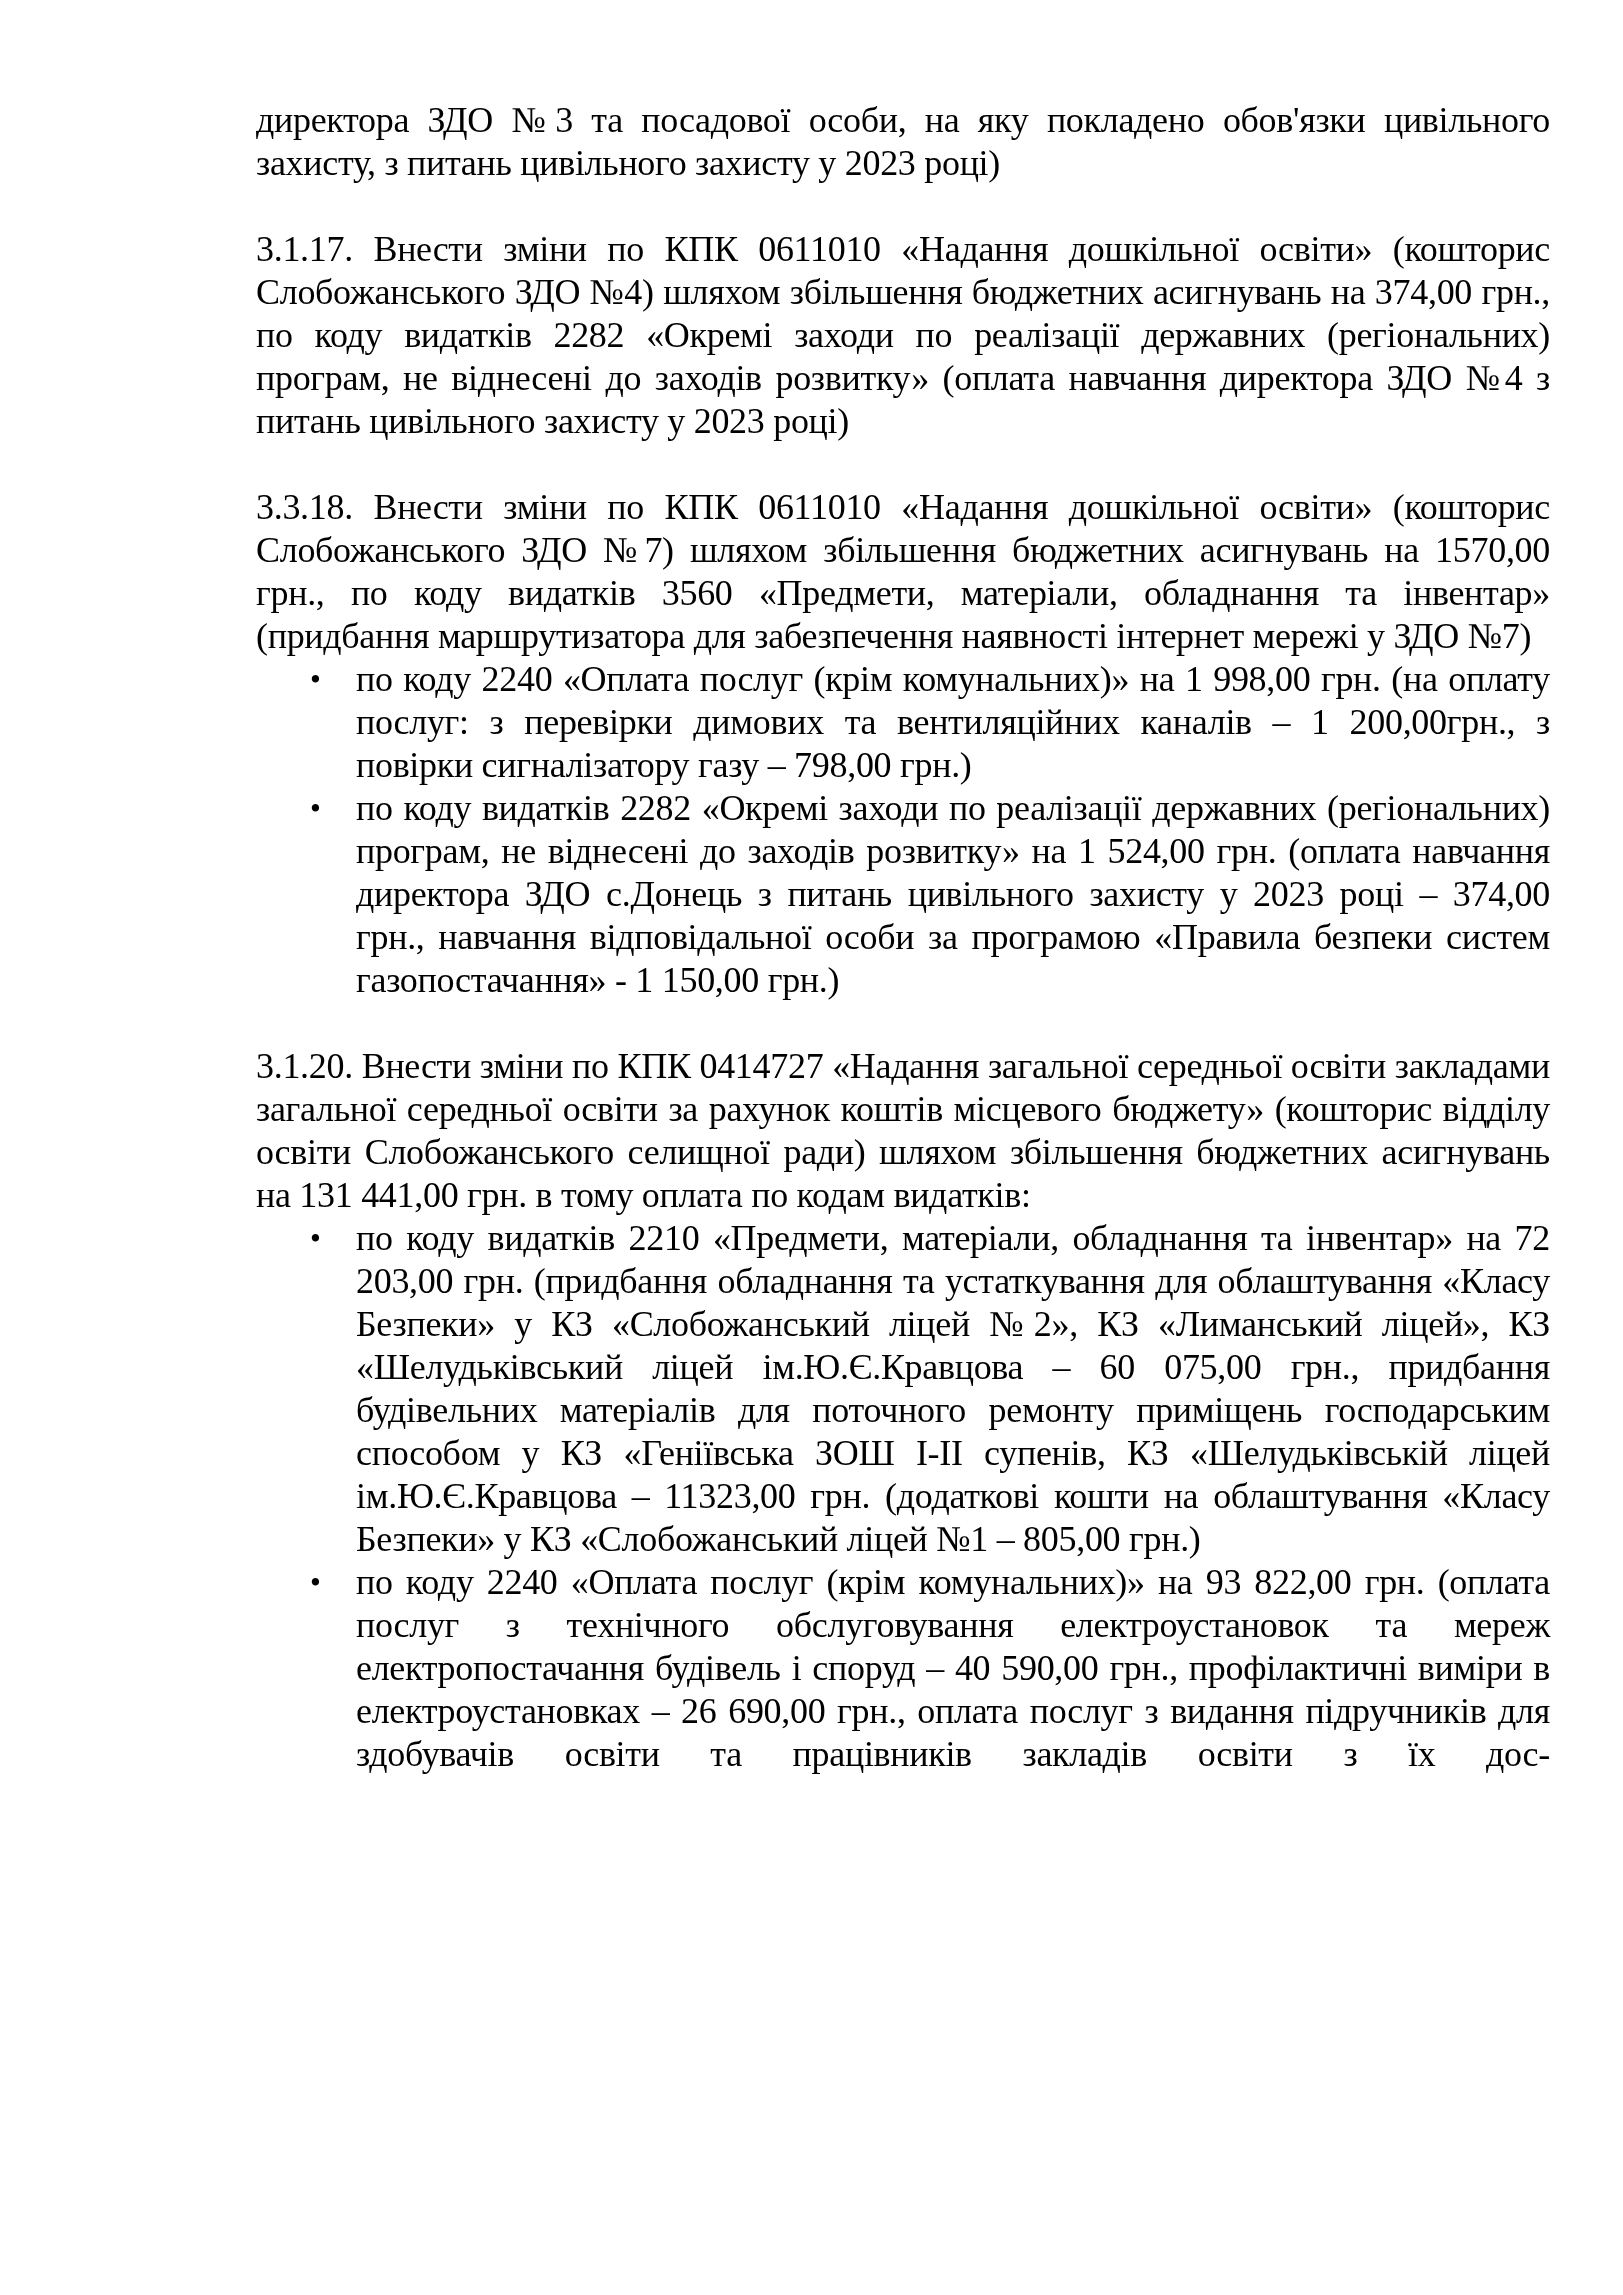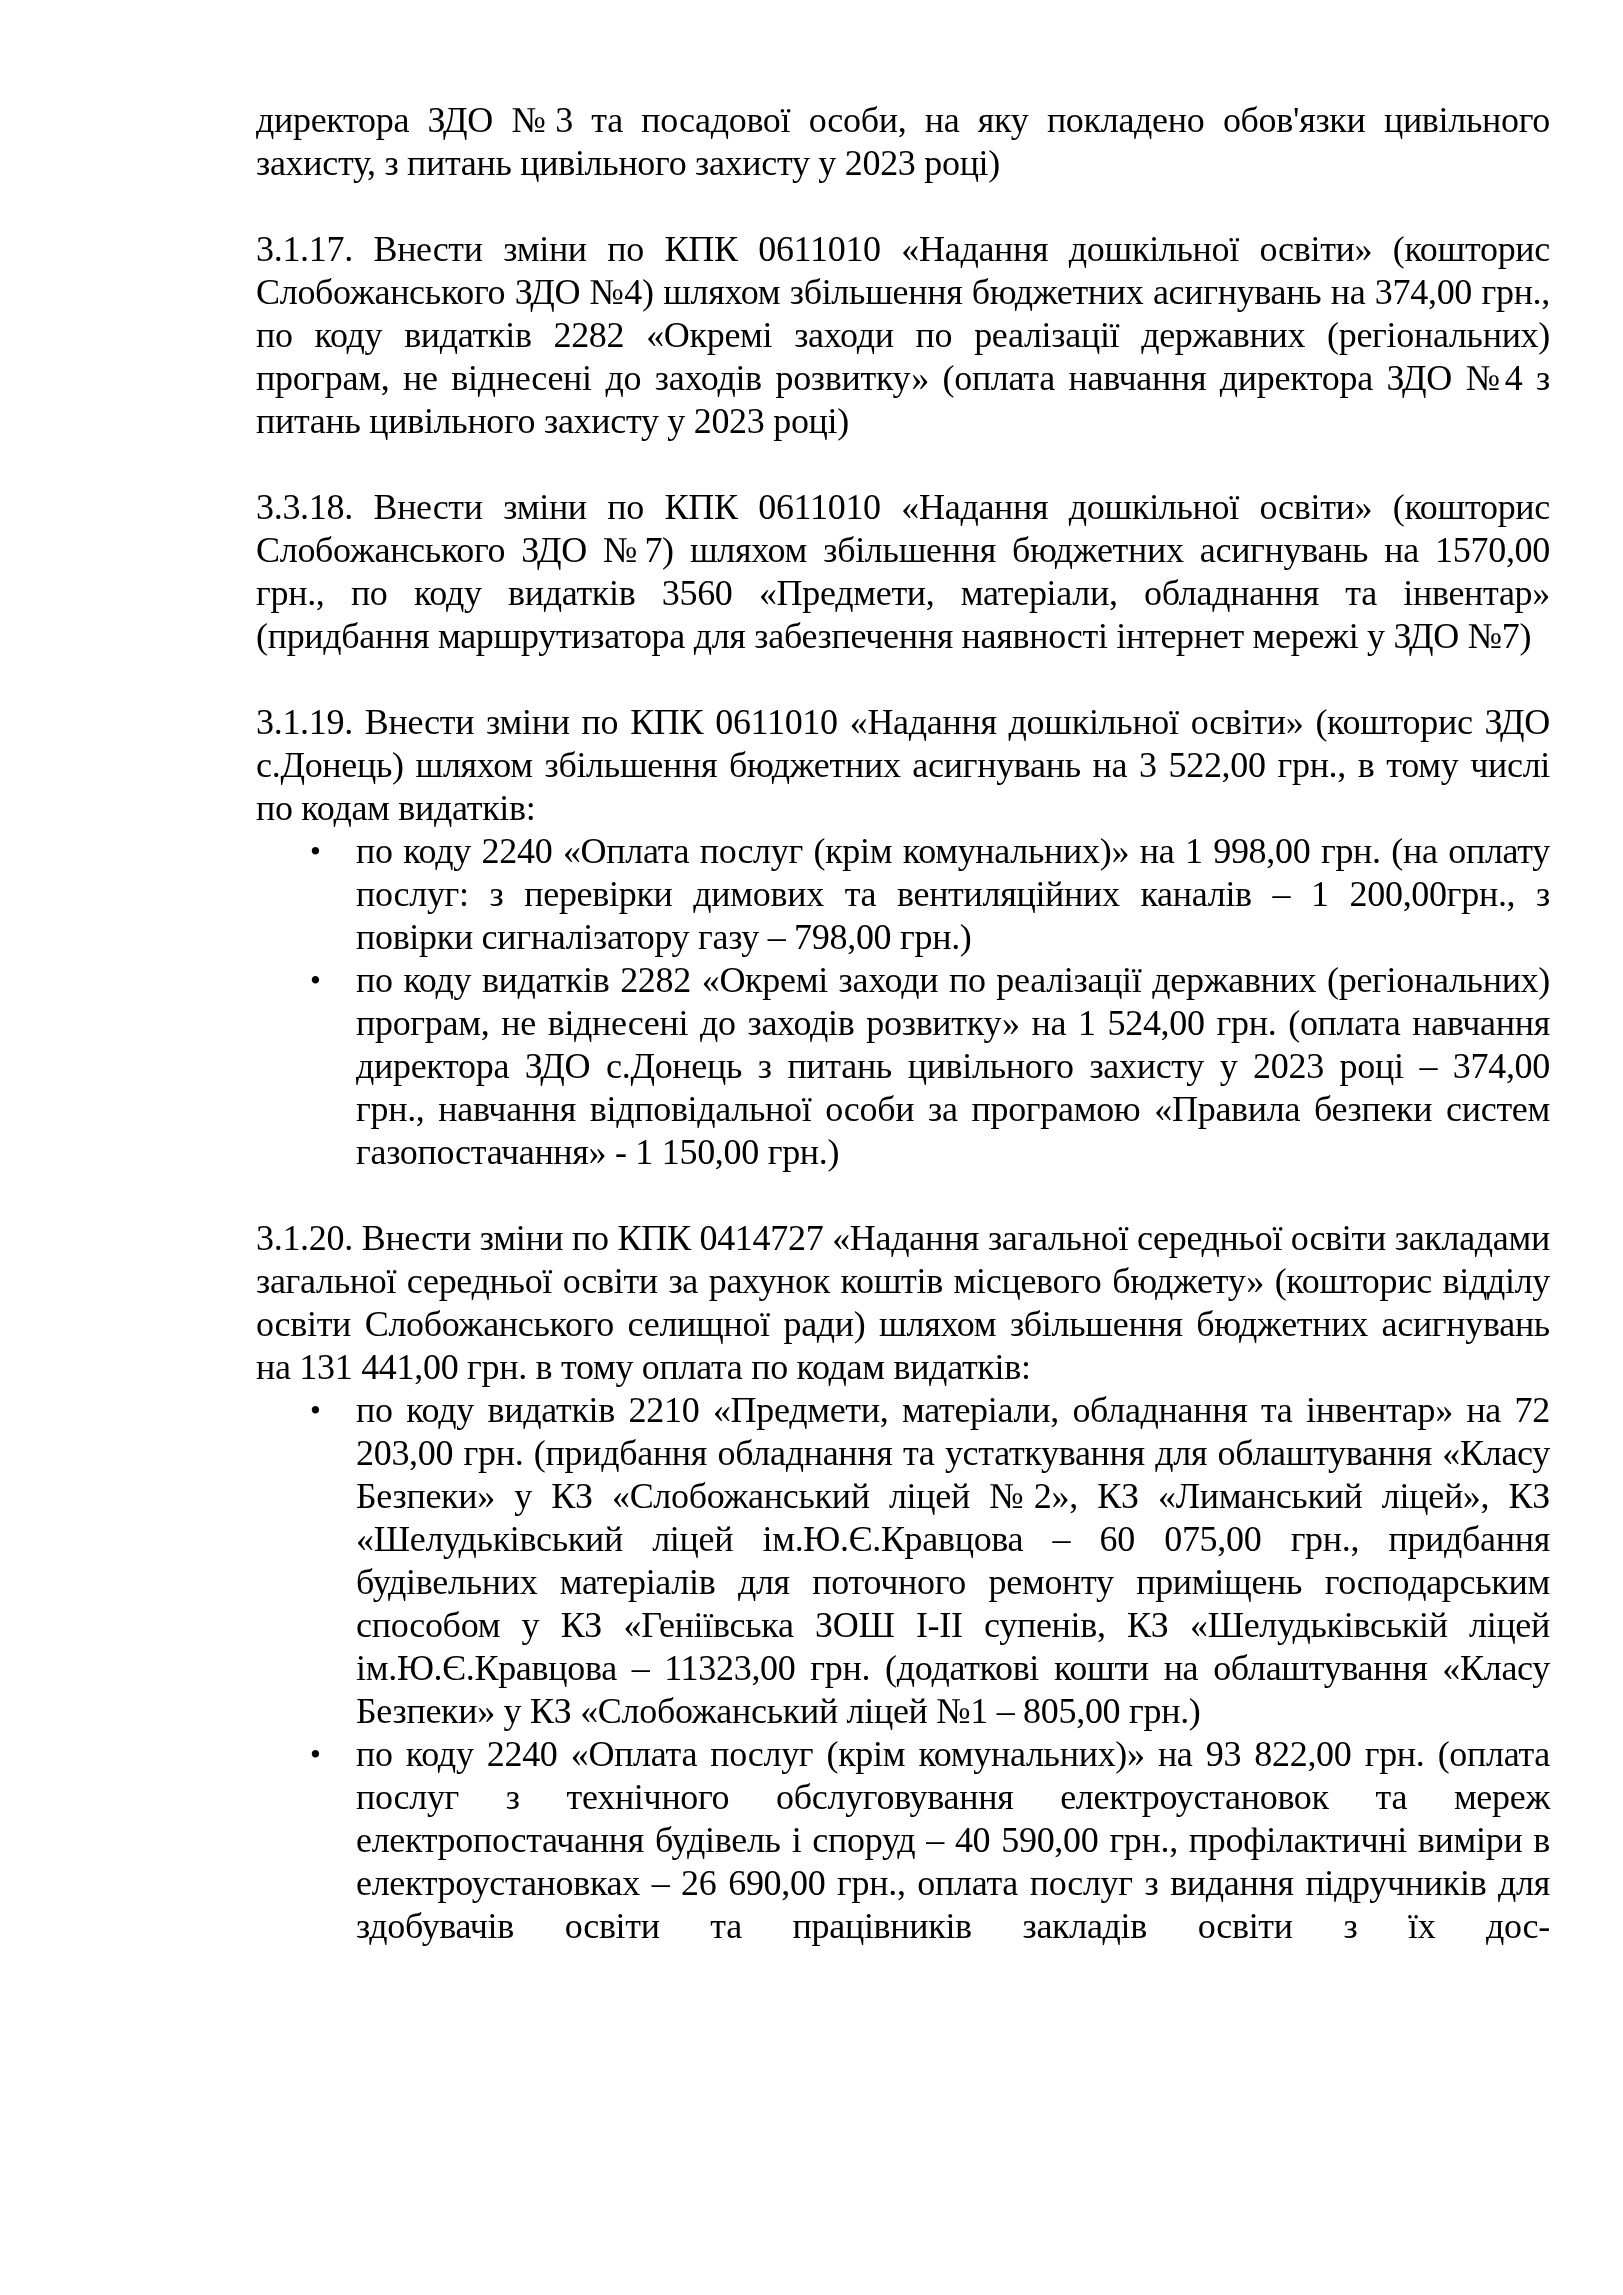--- a/index.html
+++ b/index.html
@@ -59,21 +59,20 @@
 
 <div class="page">
   <div class="content">
 
     <p><span>директора ЗДО №3 та посадової особи, на яку покладено обов'язки цивільного захисту, з питань цивільного захисту у 2023 році)</span></p>
 
     <p class="sec"><b>3.1.17.</b><span> Внести зміни по </span><b>КПК 0611010</b><span> «Надання дошкільної освіти» (кошторис Слобожанського ЗДО №4) шляхом збільшення бюджетних асигнувань на </span><b>374,00 грн</b><span>., по коду видатків 2282 «Окремі заходи по реалізації державних (регіональних) програм, не віднесені до заходів розвитку» (оплата навчання директора ЗДО №4 з питань цивільного захисту у 2023 році)</span></p>
 
     <p class="sec"><b>3.3.18.</b><span> Внести зміни по </span><b>КПК 0611010</b><span> «Надання дошкільної освіти» (кошторис Слобожанського ЗДО №7) шляхом збільшення бюджетних асигнувань на </span><b>1570,00 грн</b><span>., по коду видатків 3560 «Предмети, матеріали, обладнання та інвентар» (придбання маршрутизатора для забезпечення наявності інтернет мережі у ЗДО №7)</span></p>
 
-    <p class="sec"><b>3.1.19.</b><span> Внести зміни по </span><b>КПК 0611010</b><span> «Надання дошкільної освіти» (кошторис ЗДО с.Донець) шляхом збільшення бюджетних асигнувань на </span><b>3 522,00 грн</b><span>., в тому числі по кодам видатків:</span></p>
 
     <ul class="expenses">
       <li><span class="marker">•</span><span>по коду 2240 «Оплата послуг (крім комунальних)» на 1 998,00 грн. (на оплату послуг: з перевірки димових та вентиляційних каналів – 1 200,00грн., з повірки сигналізатору газу – 798,00 грн.)</span></li>
       <li><span class="marker">•</span><span>по коду видатків 2282 «Окремі заходи по реалізації державних (регіональних) програм, не віднесені до заходів розвитку» на 1 524,00 грн. (оплата навчання директора ЗДО с.Донець з питань цивільного захисту у 2023 році – 374,00 грн., навчання відповідальної особи за програмою «Правила безпеки систем газопостачання» - 1 150,00 грн.)</span></li>
     </ul>
 
     <p class="sec"><b>3.1.20.</b><span> Внести зміни по </span><b>КПК 0414727 «Надання загальної середньої освіти закладами загальної середньої освіти за рахунок коштів місцевого бюджету»</b><span> (кошторис відділу освіти Слобожанського селищної ради) шляхом збільшення бюджетних асигнувань на </span><b>131 441,00 грн.</b><span> в тому оплата по кодам видатків:</span></p>
 
     <ul class="expenses">
       <li><span class="marker">•</span><span>по коду видатків 2210 «Предмети, матеріали, обладнання та інвентар» на 72 203,00 грн. (придбання обладнання та устаткування для облаштування «Класу Безпеки» у КЗ «Слобожанський ліцей №2», КЗ «Лиманський ліцей», КЗ «Шелудьківський ліцей ім.Ю.Є.Кравцова – 60 075,00 грн., придбання будівельних матеріалів для поточного ремонту приміщень господарським способом у КЗ «Геніївська ЗОШ І-ІІ супенів, КЗ «Шелудьківській ліцей ім.Ю.Є.Кравцова – 11323,00 грн. (додаткові кошти на облаштування «Класу Безпеки» у КЗ «Слобожанський ліцей №1 – 805,00 грн.)</span></li>

